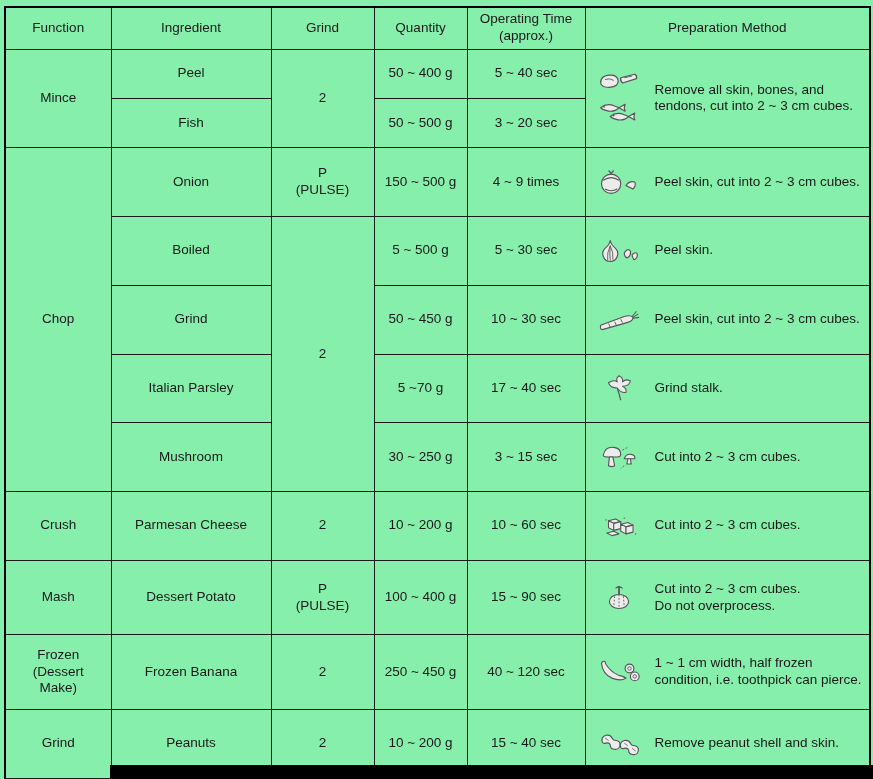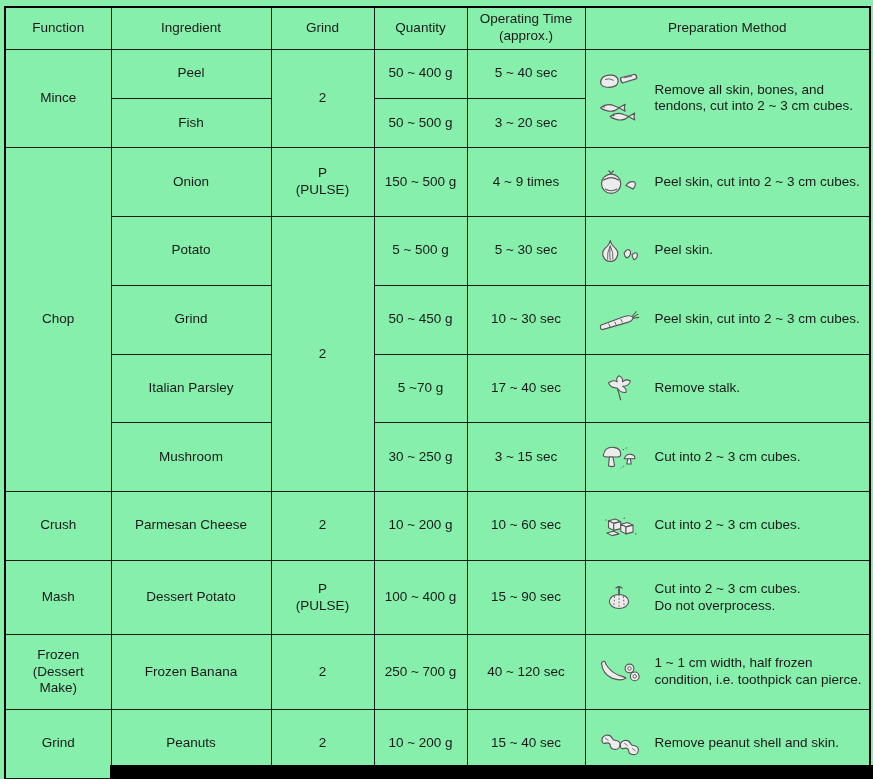--- a/index.html
+++ b/index.html
@@ -231,21 +231,21 @@
               <svg class="icon">
                   <use href="#icon-onion"></use>
                 </svg>
             </span>
             <span class="prep-text">Peel skin, cut into 2 ~ 3 cm cubes.</span>
           </div>
         </td>
       </tr>
 
       <tr style="height:49px">
-        <td>Potato</td>
+        <td>Boiled</td>
         <td rowspan="4">2</td>
         <td>5 ~ 500 g</td>
         <td>5 ~ 30 sec</td>
         <td class="prep">
           <div class="prep-inner">
             <span class="icons">
               <svg class="icon">
                   <use href="#icon-garlic"></use>
                 </svg>
             </span>
@@ -274,21 +274,21 @@
         <td>Italian Parsley</td>
         <td>5 ~70 g</td>
         <td>17 ~ 40 sec</td>
         <td class="prep">
           <div class="prep-inner">
             <span class="icons">
               <svg class="icon">
                   <use href="#icon-parsley"></use>
                 </svg>
             </span>
-            <span class="prep-text">Remove stalk.</span>
+            <span class="prep-text">Grind stalk.</span>
           </div>
         </td>
       </tr>
 
       <tr style="height:52px">
         <td>Mushroom</td>
         <td>30 ~ 250 g</td>
         <td>3 ~ 15 sec</td>
         <td class="prep">
           <div class="prep-inner">
@@ -339,21 +339,21 @@
           </div>
         </td>
       </tr>
 
       <tr style="height:64px">
         <td>Frozen
 (Dessert
 Make)</td>
         <td>Frozen Banana</td>
         <td>2</td>
-        <td>250 ~ 700 g</td>
+        <td>250 ~ 450 g</td>
         <td>40 ~ 120 sec</td>
         <td class="prep">
           <div class="prep-inner">
             <span class="icons">
               <svg class="icon">
                   <use href="#icon-banana"></use>
                 </svg>
             </span>
             <span class="prep-text">1 ~ 1 cm width, half frozen condition, i.e. toothpick can pierce.</span>
           </div>

